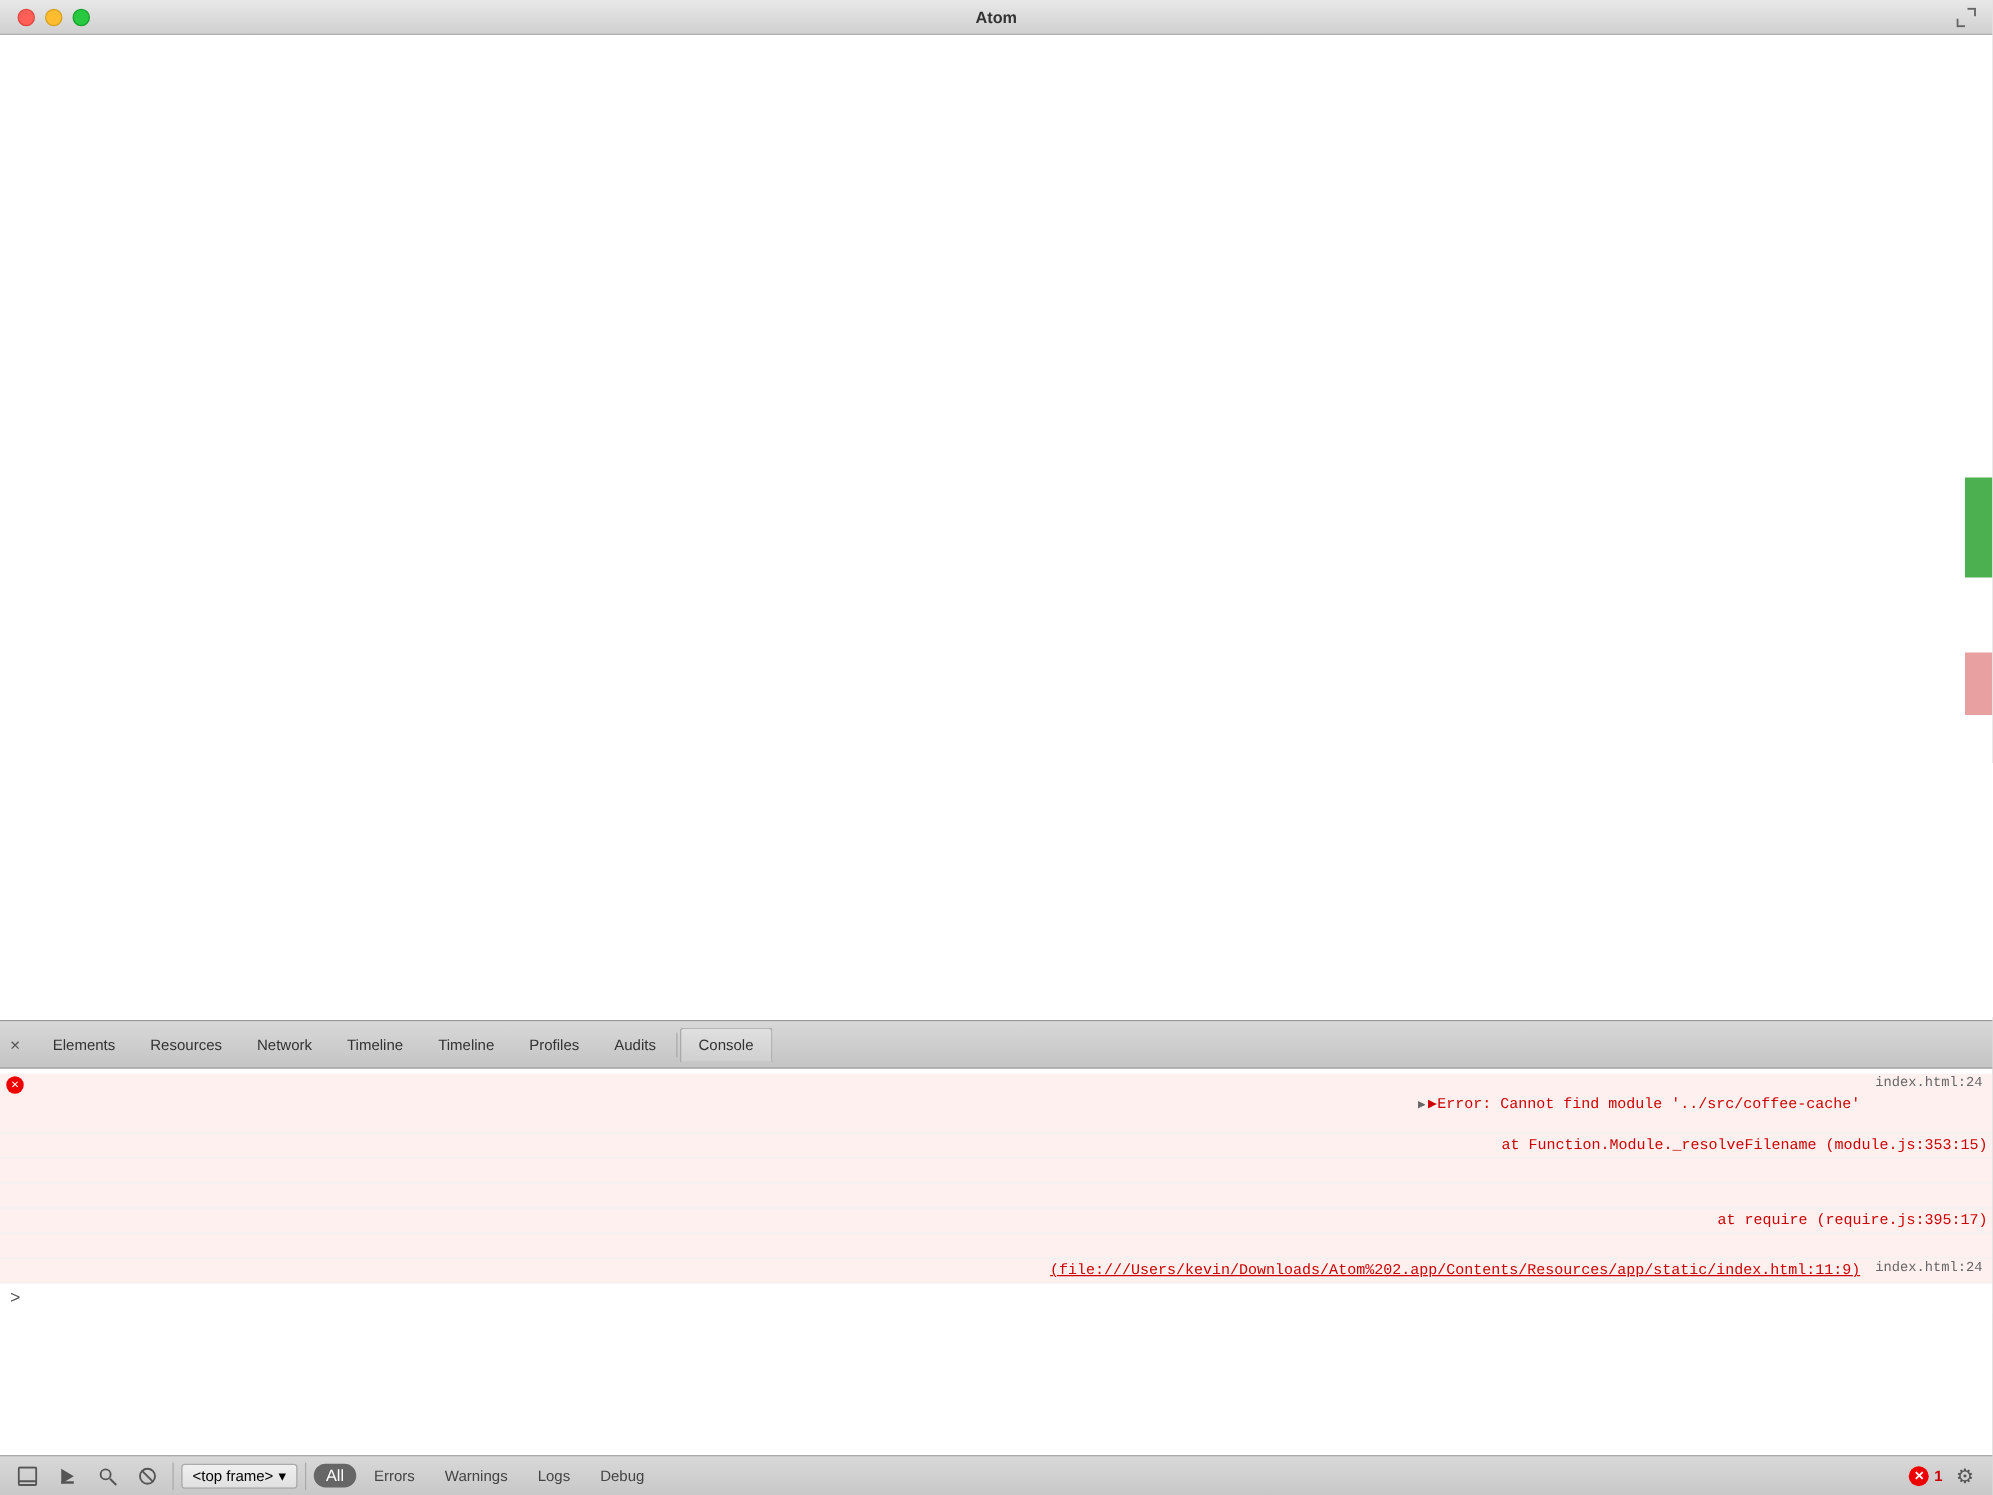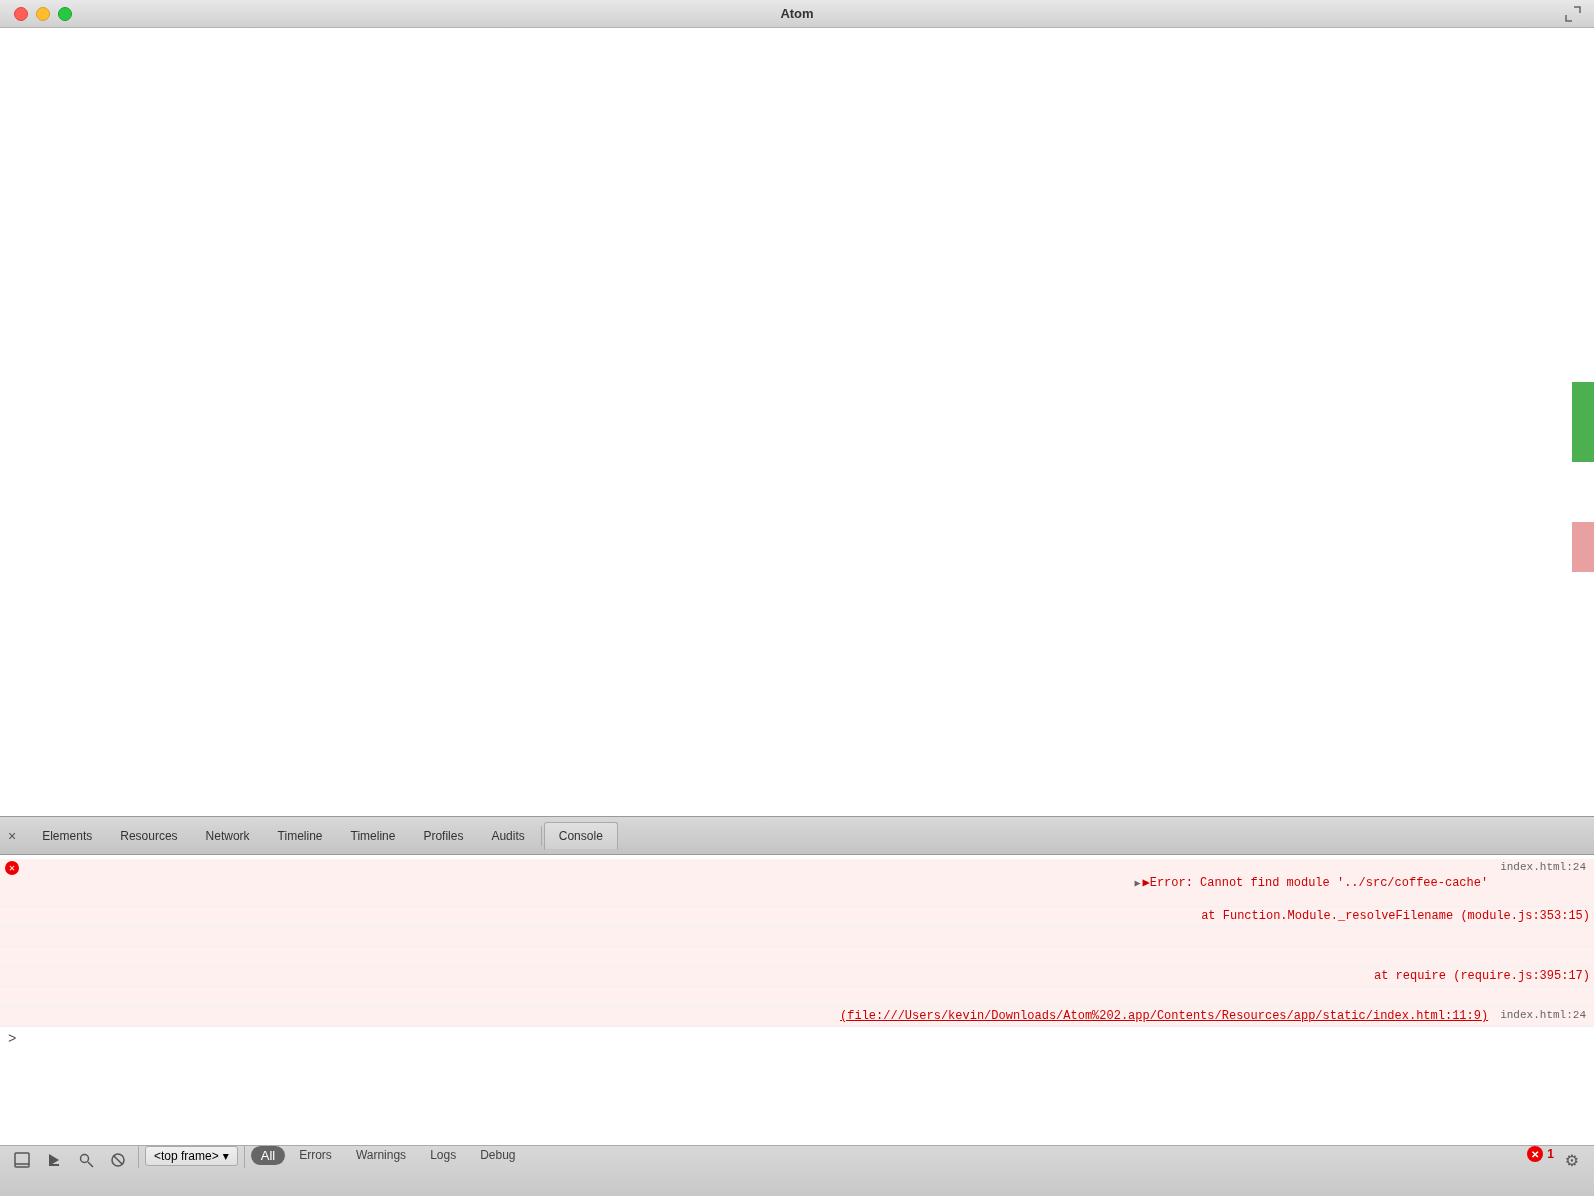--- a/index.html
+++ b/index.html
@@ -212,25 +212,25 @@
     .console-prompt-input {
       flex: 1;
       border: none;
       outline: none;
       font-family: 'Menlo', 'Monaco', 'Courier New', monospace;
       font-size: 12px;
     }
 
     
     .devtools-toolbar {
-      height: 51px;
+      height: 32px;
       background: linear-gradient(to bottom, #d8d8d8, #c8c8c8);
       border-top: 1px solid #aaa;
       display: flex;
-      align-items: flex-start;
+      align-items: center;
       padding: 0 8px;
       gap: 4px;
       flex-shrink: 0;
     }
     .toolbar-btn {
       width: 28px;
       height: 28px;
       display: flex;
       align-items: center;
       justify-content: center;

